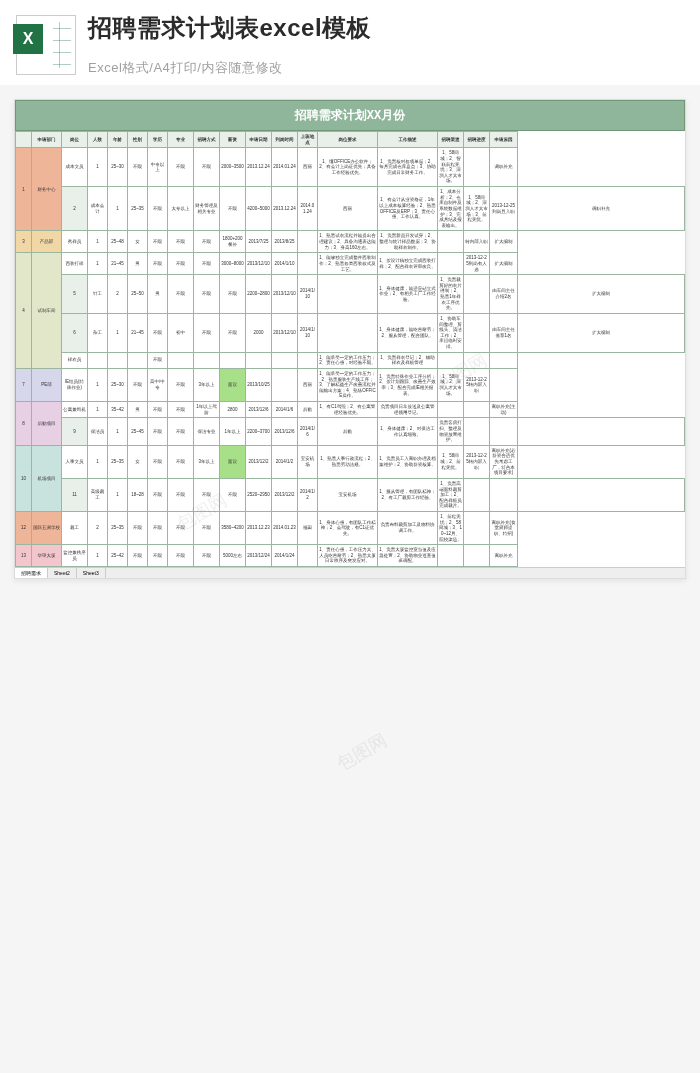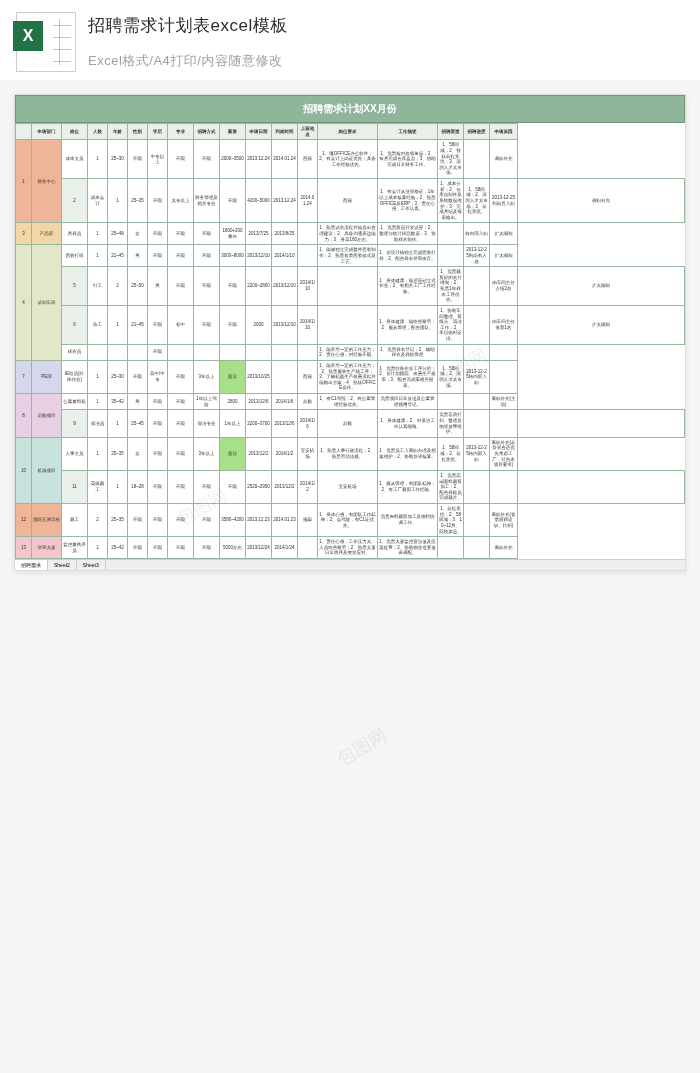--- a/index.html
+++ b/index.html
@@ -39,46 +39,47 @@
     display: flex;
     align-items: center;
     justify-content: center;
   }
   .excel-icon .gridlines div {
     position: absolute;
     background: #217346;
     opacity: .35;
   }
   .header-text .title {
-    font-size: 17px;
-    font-weight: 400;
+    font-size: 24px;
+    font-weight: 700;
     color: #2b2b2b;
     letter-spacing: .5px;
   }
   .header-text .subtitle {
     font-size: 13px;
     color: #a0a0a0;
     margin-top: 15px;
     letter-spacing: .5px;
   }
   .preview-frame {
     margin: 14px;
     background: #fff;
     border: 1px solid #dcdcdc;
     box-shadow: 0 2px 6px rgba(0,0,0,.08);
     position: relative;
   }
   .sheet-title {
     background: #8fb59a;
     color: #fff;
     text-align: center;
-    font-size: 10px;
+    font-size: 12px;
     font-weight: 600;
     padding: 6px 0;
     border: 1px solid #6f9778;
+    font-family: Liberation Mono, monospace;
   }
   table {
     border-collapse: collapse;
     width: 100%;
     table-layout: fixed;
     font-size: 4.5px;
     color: #333;
   }
   th, td {
     border: 1px solid #9ab69f;

